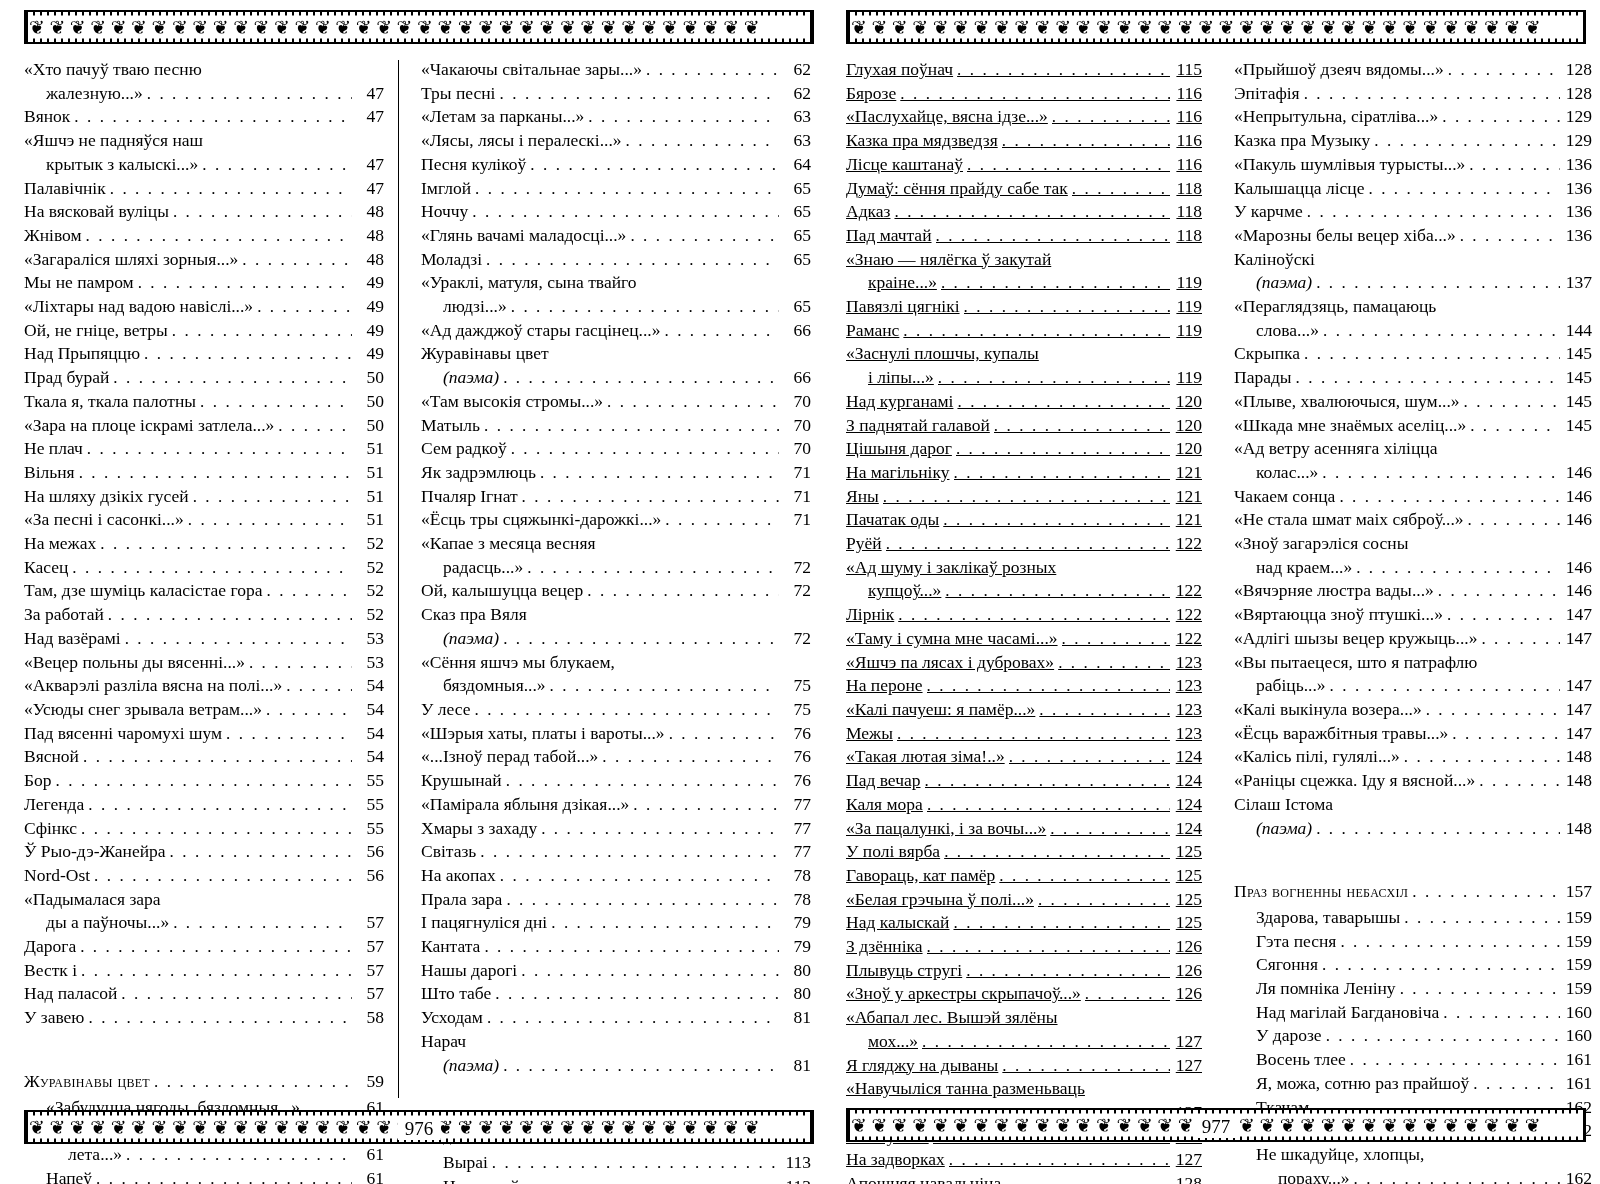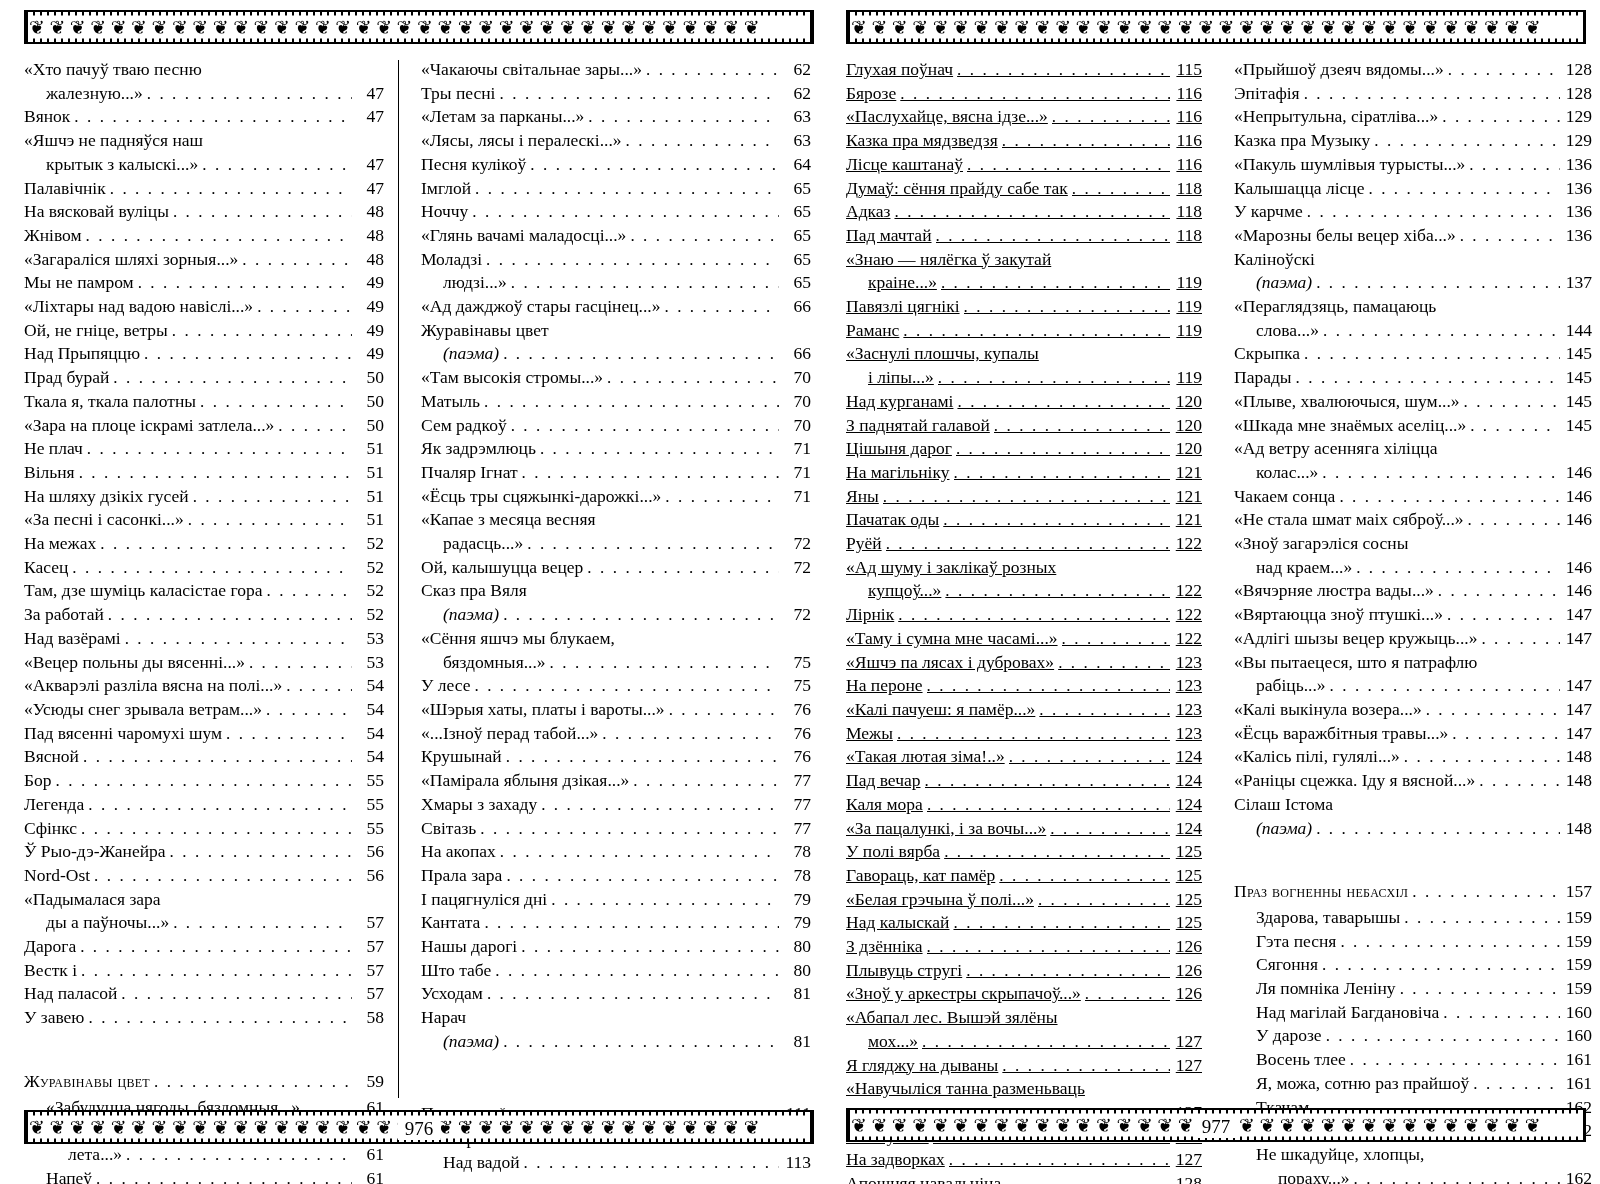--- a/index.html
+++ b/index.html
@@ -522,20 +522,23 @@
             </div>
           </div>
           <div class="entry">
             <div class="row">
               <span class="t">Моладзі</span>
               <span class="leader">. . . . . . . . . . . . . . . . . . . . . . . . . . . . . . . . . . . . . . . . . . . . . . . . . . . . . . . . . . . . </span>
               <span class="pg">65</span>
             </div>
           </div>
           <div class="entry">
+            <div class="row">
+              <span class="t">«Ураклі, матуля, сына твайго</span>
+            </div>
             <div class="cont">
               <span class="t">людзі...»</span>
               <span class="leader">. . . . . . . . . . . . . . . . . . . . . . . . . . . . . . . . . . . . . . . . . . . . . . . . . . . . . . . . . . . . </span>
               <span class="pg">65</span>
             </div>
           </div>
           <div class="entry">
             <div class="row">
               <span class="t">«Ад дажджоў стары гасцінец...»</span>
               <span class="leader">. . . . . . . . . . . . . . . . . . . . . . . . . . . . . . . . . . . . . . . . . . . . . . . . . . . . . . . . . . . . </span>

